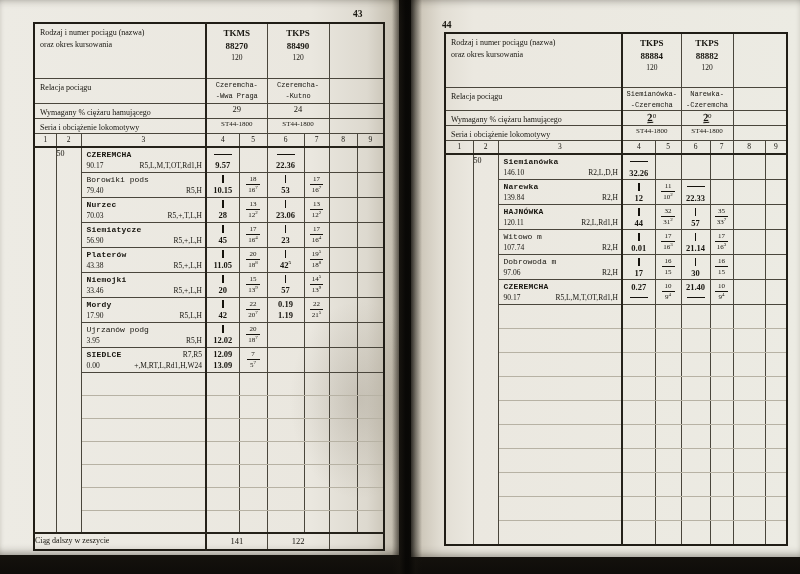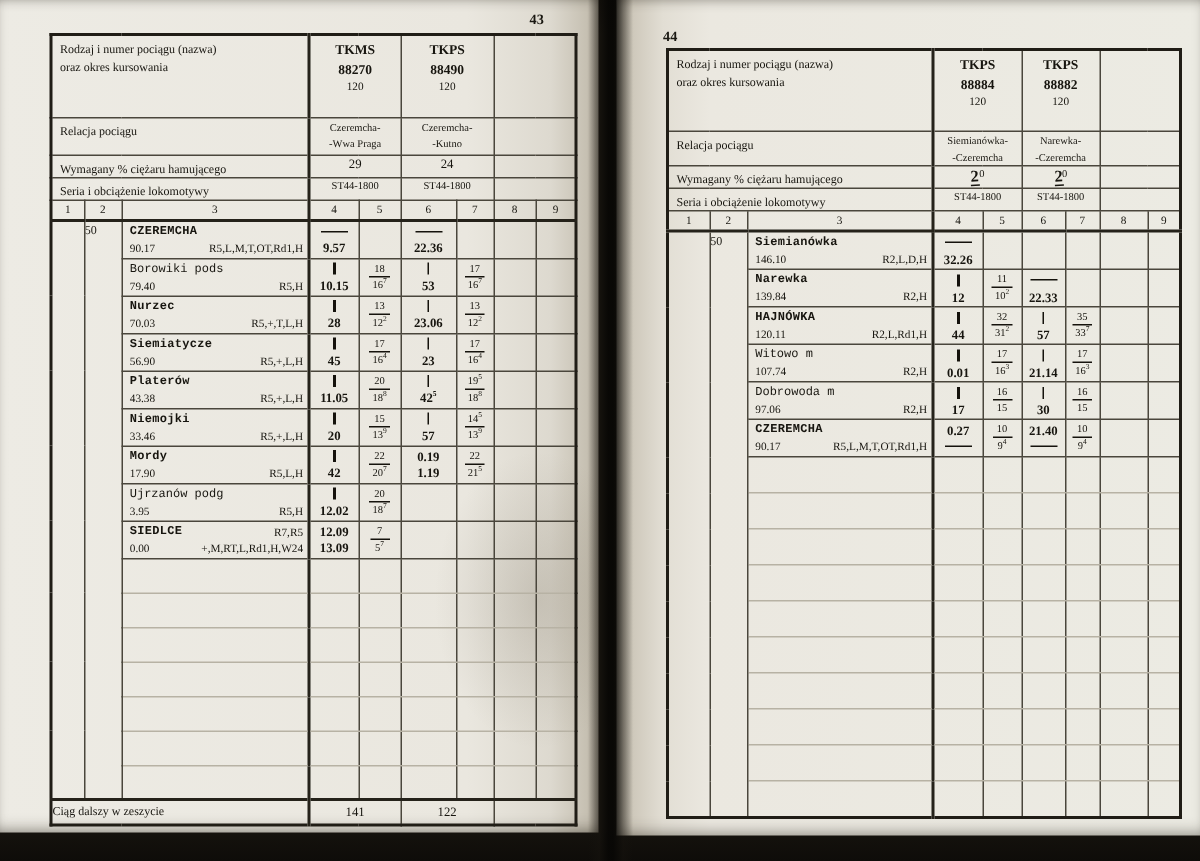--- a/index.html
+++ b/index.html
@@ -33,21 +33,21 @@
   .tt tr.frow td{border-top:2px solid #25221a;}
 
   .hlabel{font-size:8px;line-height:11px;}
   .hlabel .ln{padding-left:5px;padding-top:1px;}
   .hlabel .ln:first-child{padding-top:3px;}
   .htrain{text-align:center;}
   .htrain .ttype{font-weight:bold;font-size:9px;line-height:13px;padding-top:3px;}
   .htrain .tnum{font-weight:bold;font-size:9px;line-height:12px;}
   .htrain .tper{font-size:7.5px;line-height:12px;}
   .hrel{text-align:center;font-size:7px;line-height:10px;}
-  .hrel .ln{padding-top:1px;}
+  .hrel .ln{padding-top:1px;font-family:Liberation Mono, monospace;}
   .hbrake{text-align:center;font-size:8.5px;line-height:11px;}
   .hbrake .bigd{display:inline-block;font-weight:bold;font-size:11px;line-height:10px;border-bottom:1.3px solid #17150f;transform:rotate(-3deg);}
   .hbrake .smalld{font-size:7px;vertical-align:3px;}
   .hloco{text-align:center;font-size:7px;line-height:10px;}
 
   .classcol{font-size:8px;line-height:11px;padding-top:1px;}
   .swrap{padding:1px 3px 0 5px;}
   .sl1,.sl2{height:11px;display:flex;justify-content:space-between;align-items:center;}
   .sname{font-size:8px;white-space:nowrap;font-family:Liberation Mono, monospace;}
   .sname.bold{font-weight:bold;letter-spacing:.2px;}

